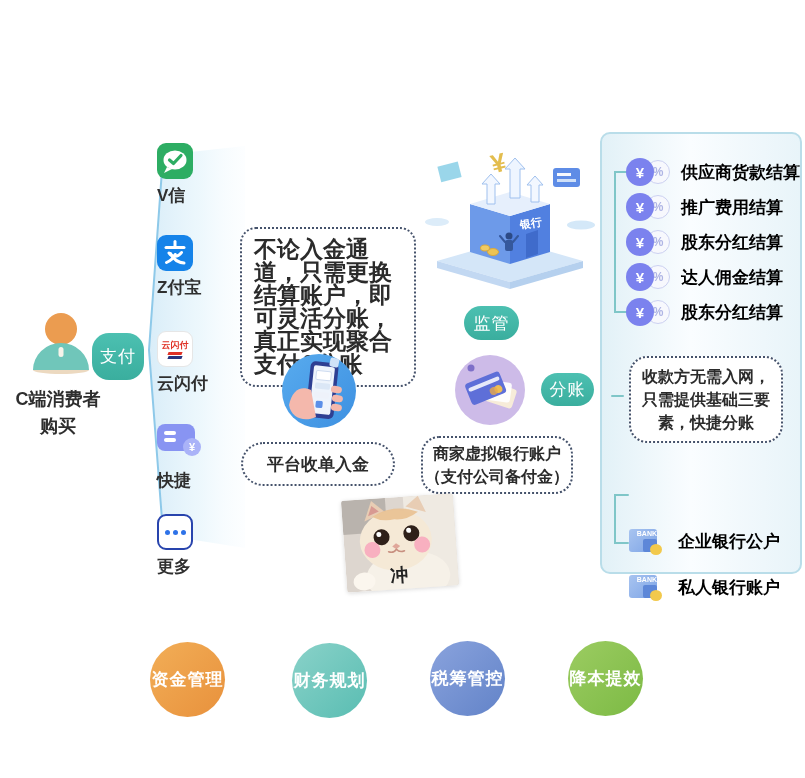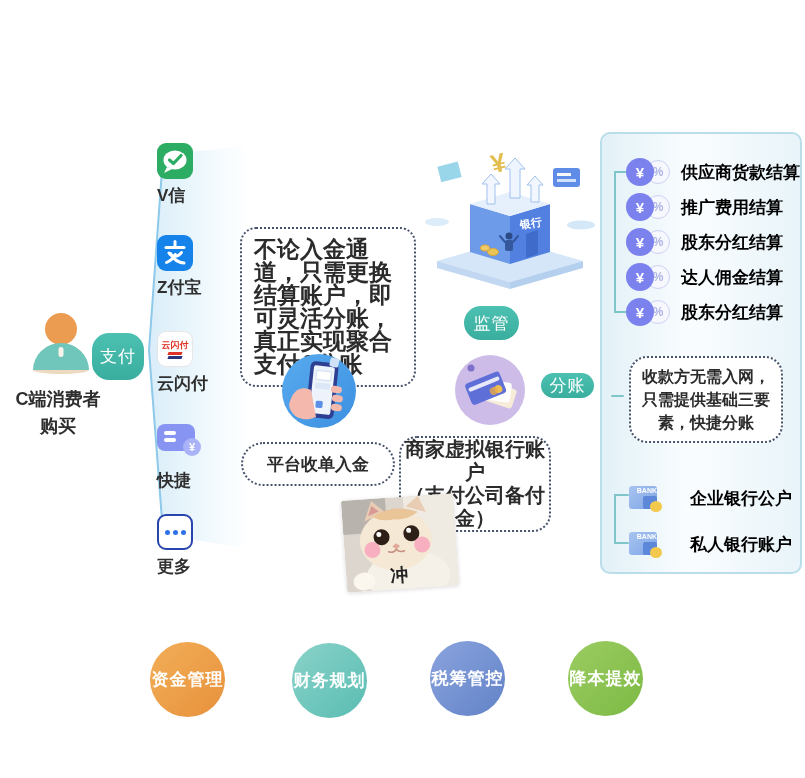--- a/index.html
+++ b/index.html
@@ -54,21 +54,21 @@
                  background:linear-gradient(90deg,#e2f1f7 0%,#fafdff 45%,#e8f4f9 100%); }
   .settle-row { position:absolute; left:626px; height:30px; display:flex; align-items:center; gap:9px; }
   .yp { position:relative; width:46px; height:28px; flex:0 0 46px; }
   .yp .pct { position:absolute; left:20px; top:2px; width:24px; height:24px; border-radius:50%;
              background:#f7f8fd; border:1.5px solid #ccd1f1; color:#aeb4e4; font-size:12px;
              font-weight:bold; display:flex; align-items:center; justify-content:center; }
   .yp .yen { position:absolute; left:0; top:0; width:28px; height:28px; border-radius:50%;
              background:#7b82ee; color:#fff; font-size:15px; font-weight:bold;
              display:flex; align-items:center; justify-content:center; }
   .row-text { font-size:17px; font-weight:bold; color:#000000; white-space:nowrap; }
-  .acct-row { position:absolute; left:628px; height:30px; display:flex; align-items:center; gap:26px; }
+  .acct-row { position:absolute; left:628px; height:30px; display:flex; align-items:center; gap:14px;margin-top:43px; }
   .bankcard { position:relative; width:36px; height:30px; flex:0 0 36px; }
   .bankcard .base { position:absolute; left:1px; top:3px; width:28px; height:23px; border-radius:3px;
                     background:linear-gradient(135deg,#a8c4f0,#7da4e6); }
   .bankcard .btext { position:absolute; left:3px; top:4px; width:26px; text-align:right; color:#fff;
                      font-size:7px; font-weight:bold; letter-spacing:0; }
   .bankcard .inner { position:absolute; left:15px; top:13px; width:14px; height:13px; border-radius:2px;
                      background:#5d87d8; }
   .bankcard .coin { position:absolute; left:22px; top:18px; width:12px; height:11px; border-radius:50%;
                     background:#f2c94c; }
 
@@ -243,23 +243,23 @@
     <rect x="26" y="26" width="30" height="20" rx="3" fill="#ffffff" opacity="0.92" transform="rotate(8 41 36)"></rect>
     <g transform="rotate(-22 30 33)">
       <rect x="12" y="22" width="37" height="23" rx="3.5" fill="#5e6fd8"></rect>
       <rect x="14" y="27" width="33" height="4" rx="2" fill="#ffffff" opacity="0.85"></rect>
       <circle cx="42" cy="39" r="4" fill="#edbd55"></circle>
       <circle cx="37" cy="39" r="4" fill="#e8a94a" opacity="0.8"></circle>
     </g>
     <circle cx="16" cy="13" r="3.5" fill="#7e6fc8"></circle>
   </svg>
 
-  <div class="badge" style="left:541px; top:373px; width:53px; height:25px;">分账</div>
-
-  <div class="note center" style="left:399px; top:436px; width:152px; min-height:58px; font-size:20px; line-height:23px; border-radius:18px;">
+  <div class="badge" style="left:541px; top:373px; width:53px; height:33px;">分账</div>
+
+  <div class="note center" style="left:421px; top:436px; width:152px; min-height:58px; font-size:16px; line-height:23px; border-radius:18px;">
     <div>商家虚拟银行账户</div>
     <div>（支付公司备付金）</div>
   </div>
 
   <div class="cat">
     <svg width="112" height="92" viewBox="0 0 112 92">
       <rect x="0" y="0" width="112" height="92" fill="#ddd6cf"></rect>
       <rect x="0" y="0" width="44" height="34" fill="#a9a49e" opacity="0.7"></rect>
       <rect x="62" y="0" width="50" height="92" fill="#efeae2"></rect>
       <ellipse cx="62" cy="80" rx="42" ry="26" fill="#f6f1e8"></ellipse>

